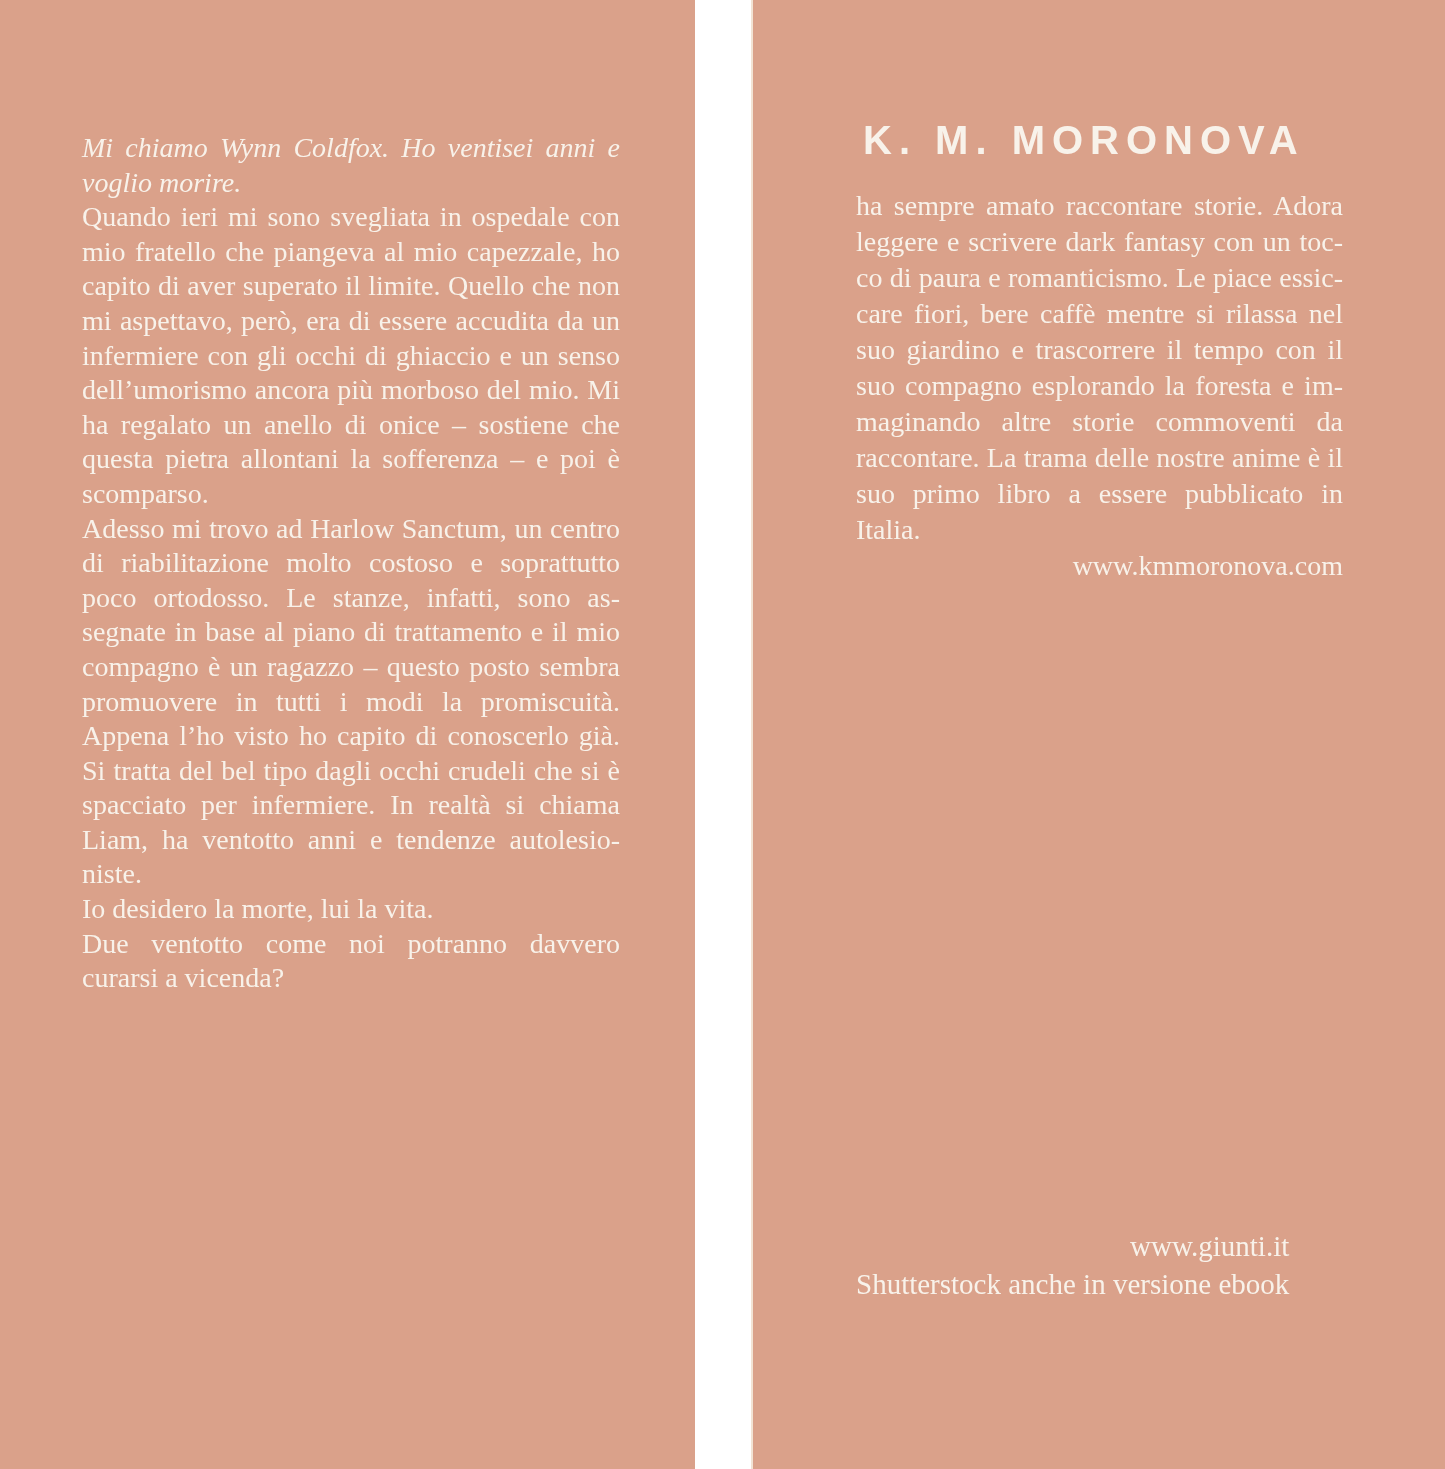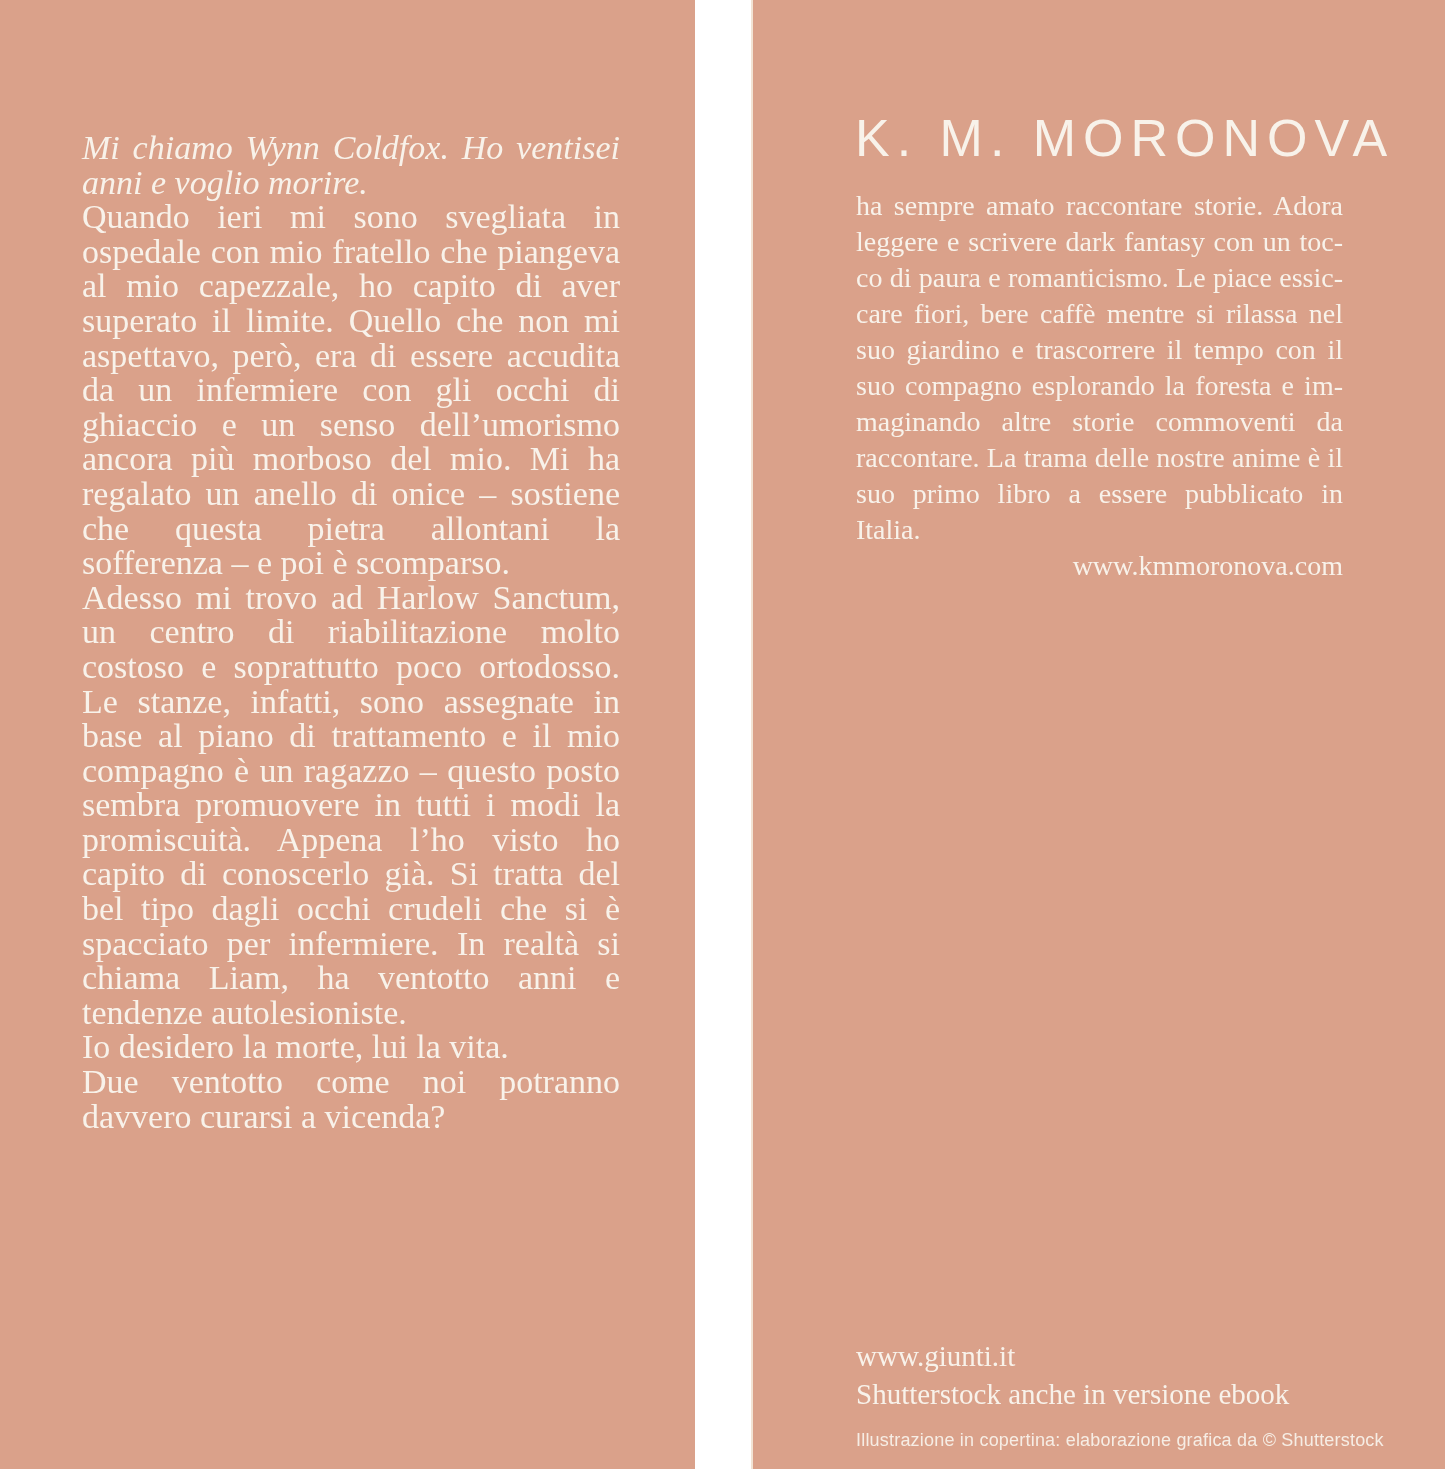--- a/index.html
+++ b/index.html
@@ -24,65 +24,66 @@
     background: var(--gap, #ffffff);
     border-right: 2px solid var(--fold_line, #f2e3d4);
   }
   
   .left-text {
     position: absolute;
     left: 82px;
     top: 131px;
     width: 538px;
     color: var(--text, #f8f2ea);
-    font-size: 34px;
+    font-size: 28px;
     line-height: 34.6px;
     text-align: justify;
   }
   .left-text p { margin: 0; }
   .left-text p.intro { font-style: italic; }
   .left-text p.tagline {
     margin-top: 26px;
     font-weight: bold;
     line-height: 36px;
   }
   
   .author-name {
     position: absolute;
     left: 855px;
     top: 112px;
-    margin: 0;
+    margin: 8px;
     color: var(--text, #f8f2ea);
     font-family: "Liberation Sans", sans-serif;
-    font-weight: 400;
-    font-size: 52px;
+    font-weight: 700;
+    font-size: 40px;
     line-height: 1;
     letter-spacing: 7px;
     white-space: nowrap;
   }
   .bio-block {
     position: absolute;
     left: 856px;
     top: 188px;
     width: 487px;
     color: var(--text, #f8f2ea);
     font-size: 28px;
     line-height: 36px;
     text-align: justify;
   }
   .bio-block p { margin: 0; }
   .bio-block .book-title { }
   .bio-block .site { text-align: right; }
   .bottom-block {
     position: absolute;
     left: 856px;
-    top: 1337px;
+    top: 1227px;
     color: var(--text, #f8f2ea);
     font-size: 29px;
     line-height: 38px;
+    text-align: right;
   }
   .bottom-block p { margin: 0; }
   .bottom-block .credit {
     margin-top: 8px;
     font-family: "Liberation Sans", sans-serif;
     font-size: 18px;
     letter-spacing: 0.2px;
     white-space: nowrap;
     opacity: 0.95;
   }
@@ -108,17 +109,16 @@
     <h1 class="author-name">K. M. MORONOVA</h1>
 
     <div class="bio-block">
       <p><span>ha sempre amato raccontare storie. Adora leggere e scrivere dark fantasy con un toc­co di paura e romanticismo. Le piace essic­care fiori, bere caffè mentre si rilassa nel suo giardino e trascorrere il tempo con il suo compagno esplorando la foresta e im­maginando altre storie commoventi da raccontare. </span><span class="book-title">La trama delle nostre anime</span><span> è il suo primo libro a essere pubblicato in Italia.</span></p>
       <p class="site">www.kmmoronova.com</p>
     </div>
 
     <div class="bottom-block">
       <p>www.giunti.it</p>
       <p>Shutterstock anche in versione ebook</p>
-      <p class="credit">Illustrazione in copertina: elaborazione grafica da © Shutterstock</p>
     </div>
   </section>
 
 </div>
 
 </body></html>

